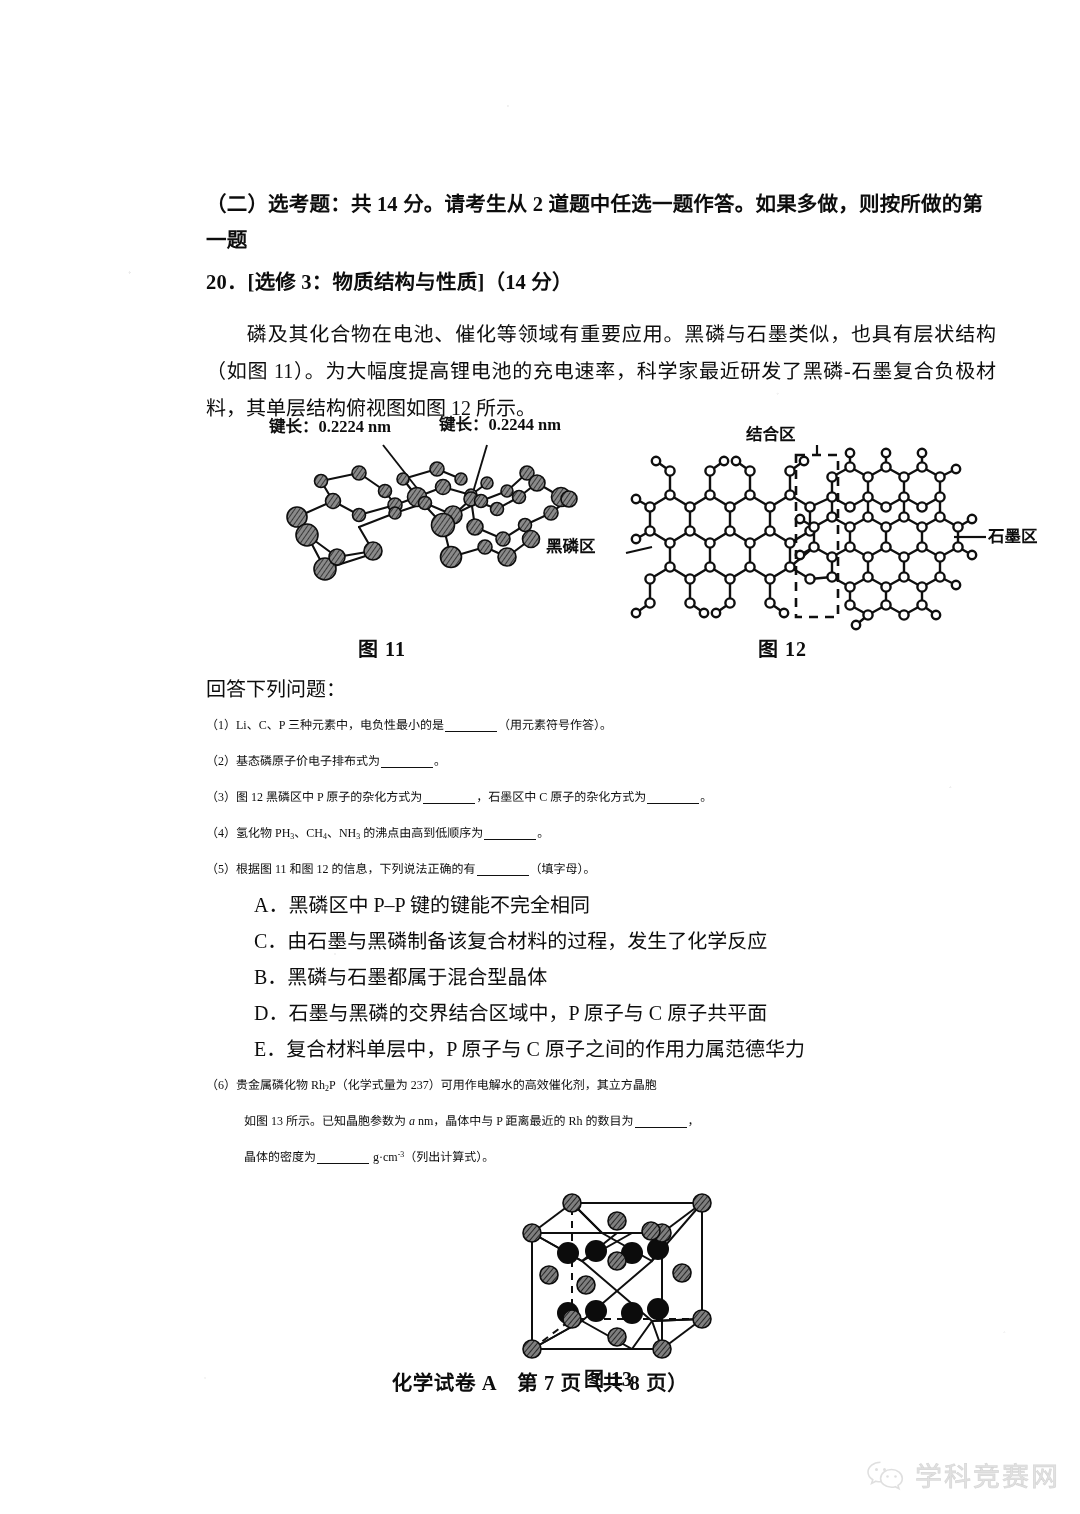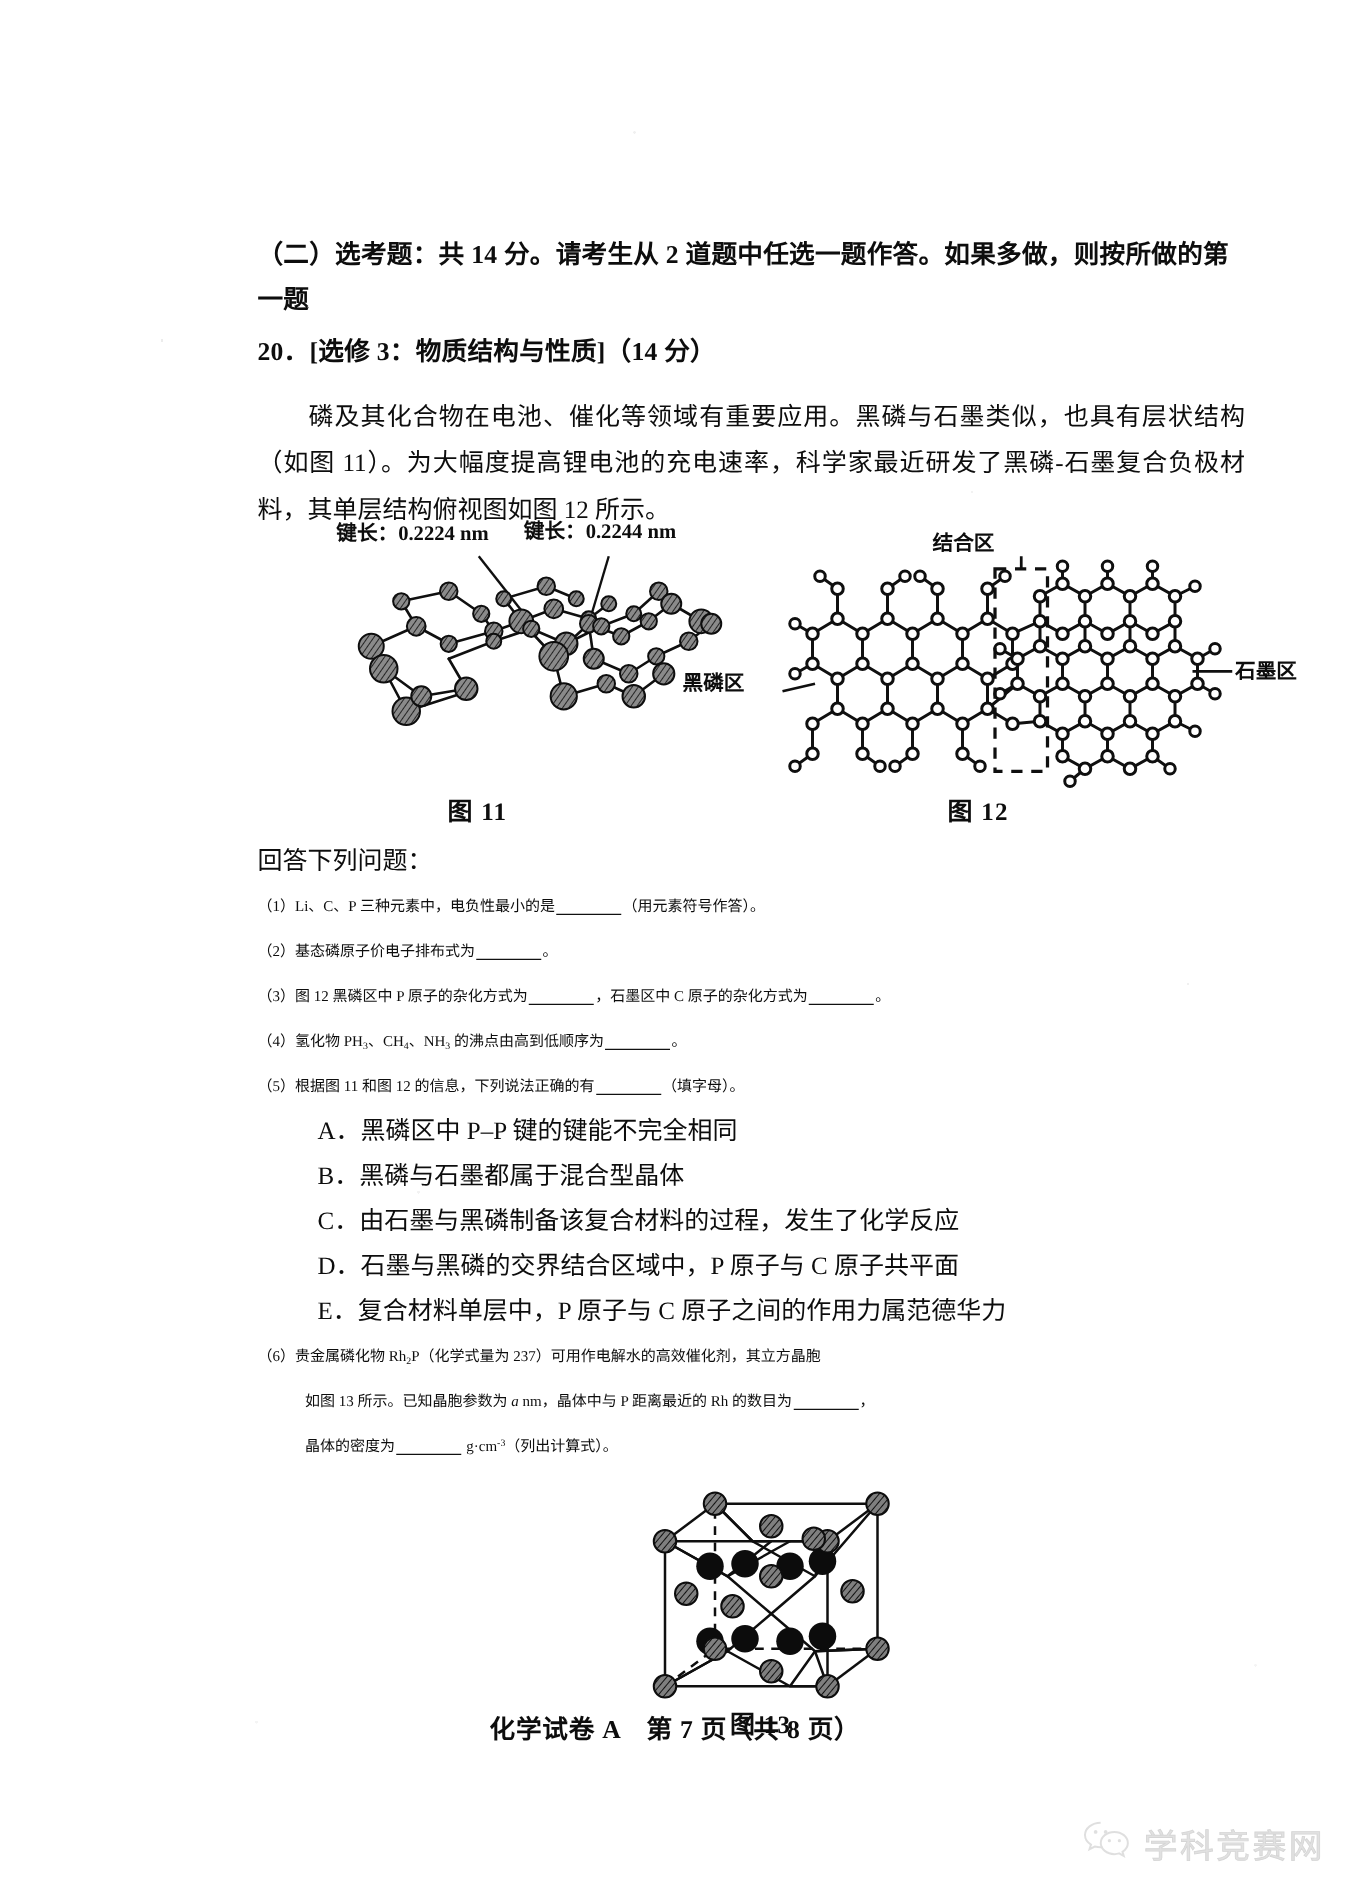--- a/index.html
+++ b/index.html
@@ -142,20 +142,21 @@
     font-weight: 700;
     letter-spacing: .6px;
   }
 
   
   .watermark {
     position: absolute;
     left: 866px;
     top: 1455px;
     display: flex;
+    align-items: center;
     gap: 9px;
     opacity: .42;
   }
   .watermark .wm-text {
     font-size: 27px;
     letter-spacing: 2px;
     color: #b9b9b9;
     -webkit-text-stroke: 0.7px #9c9c9c;
     font-weight: 500;
   }
@@ -284,21 +285,21 @@
               <circle cx="232" cy="118" r="9"></circle>
               <circle cx="256" cy="100" r="8.5"></circle>
               <circle cx="276" cy="74" r="7"></circle>
               <circle cx="286" cy="58" r="9.5"></circle>
               <circle cx="294" cy="60" r="8"></circle>
             </g>
           </g>
         </svg>
 
         <div style="position:absolute; left:-6px; top:-26px; font-size:16.5px; font-weight:700; white-space:nowrap;">键长：0.2224 nm</div>
-        <div style="position:absolute; left:144px; top:-28px; font-size:16.5px; font-weight:700; white-space:nowrap;">键长：0.2244 nm</div>
+        <div style="position:absolute; left:164px; top:-28px; font-size:16.5px; font-weight:700; white-space:nowrap;">键长：0.2244 nm</div>
       </div>
       <div class="fig-cap cap11">图 11</div>
 
       <div class="fig12-wrap">
         <svg viewBox="0 0 380 200" width="380" height="200">
           <g stroke="#101010" stroke-width="2.4" fill="none" stroke-linecap="round">
 
             <g>
               <path d="M64,34 L64,58 M104,34 L104,58 M144,34 L144,58 M184,34 L184,58"></path>
               <path d="M64,58 L84,70 L104,58 M104,58 L124,70 L144,58 M144,58 L164,70 L184,58"></path>
@@ -480,22 +481,22 @@
     </div>
 
     <div class="qline">
       <span>（4）</span><span>氢化物 PH</span><sub>3</sub><span>、CH</span><sub>4</sub><span>、NH</span><sub>3</sub><span> 的沸点由高到低顺序为</span><span class="blank"></span><span>。</span>
     </div>
 
     <div class="qline">
       <span>（5）</span><span>根据图 11 和图 12 的信息，下列说法正确的有</span><span class="blank"></span><span>（填字母）。</span>
     </div>
     <div class="opt">A．黑磷区中 P–P 键的键能不完全相同</div>
+    <div class="opt">C．由石墨与黑磷制备该复合材料的过程，发生了化学反应</div>
     <div class="opt">B．黑磷与石墨都属于混合型晶体</div>
-    <div class="opt">C．由石墨与黑磷制备该复合材料的过程，发生了化学反应</div>
     <div class="opt">D．石墨与黑磷的交界结合区域中，P 原子与 C 原子共平面</div>
     <div class="opt">E．复合材料单层中，P 原子与 C 原子之间的作用力属范德华力</div>
 
     <div class="qline">
       <span>（6）</span><span>贵金属磷化物 Rh</span><sub>2</sub><span>P（化学式量为 237）可用作电解水的高效催化剂，其立方晶胞</span>
       <span class="cont"><span>如图 13 所示。已知晶胞参数为 </span><span class="ital">a</span><span> nm，晶体中与 P 距离最近的 Rh 的数目为</span><span class="blank"></span><span>，</span></span>
       <span class="cont"><span>晶体的密度为</span><span class="blank"></span><span> g·cm</span><sup>-3</sup><span>（列出计算式）。</span></span>
     </div>
 
     <div class="fig13-wrap">

